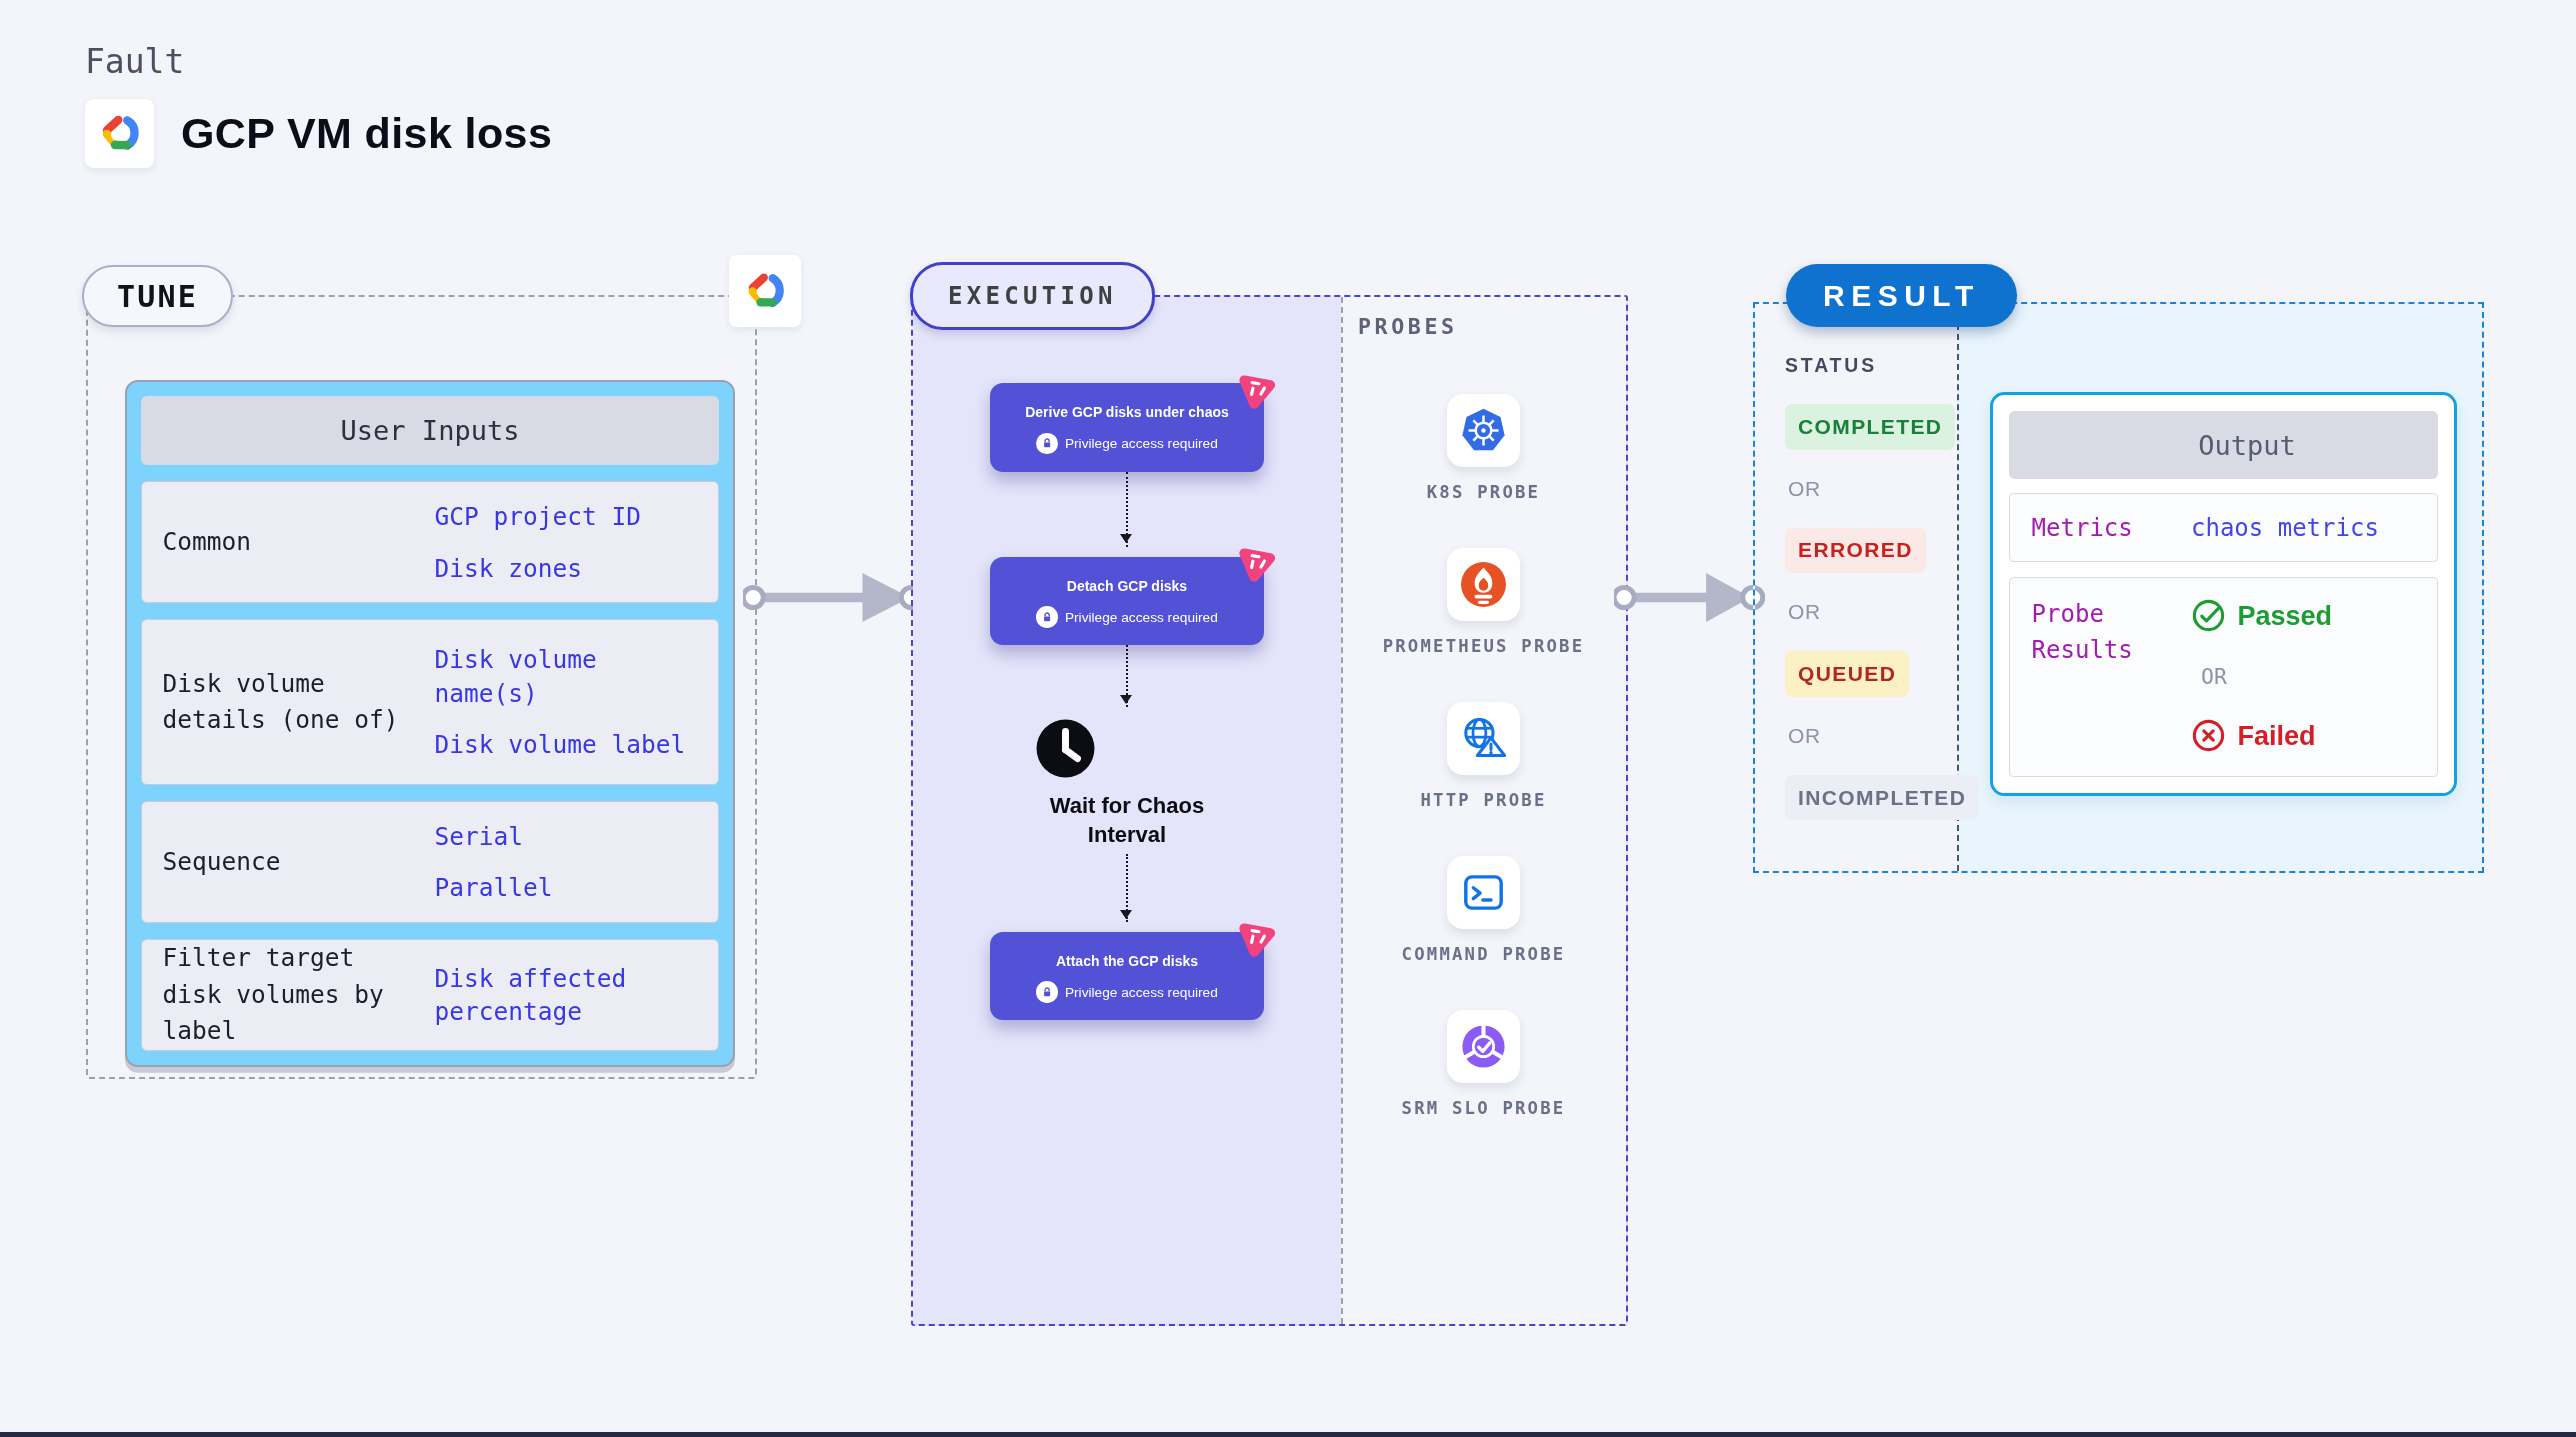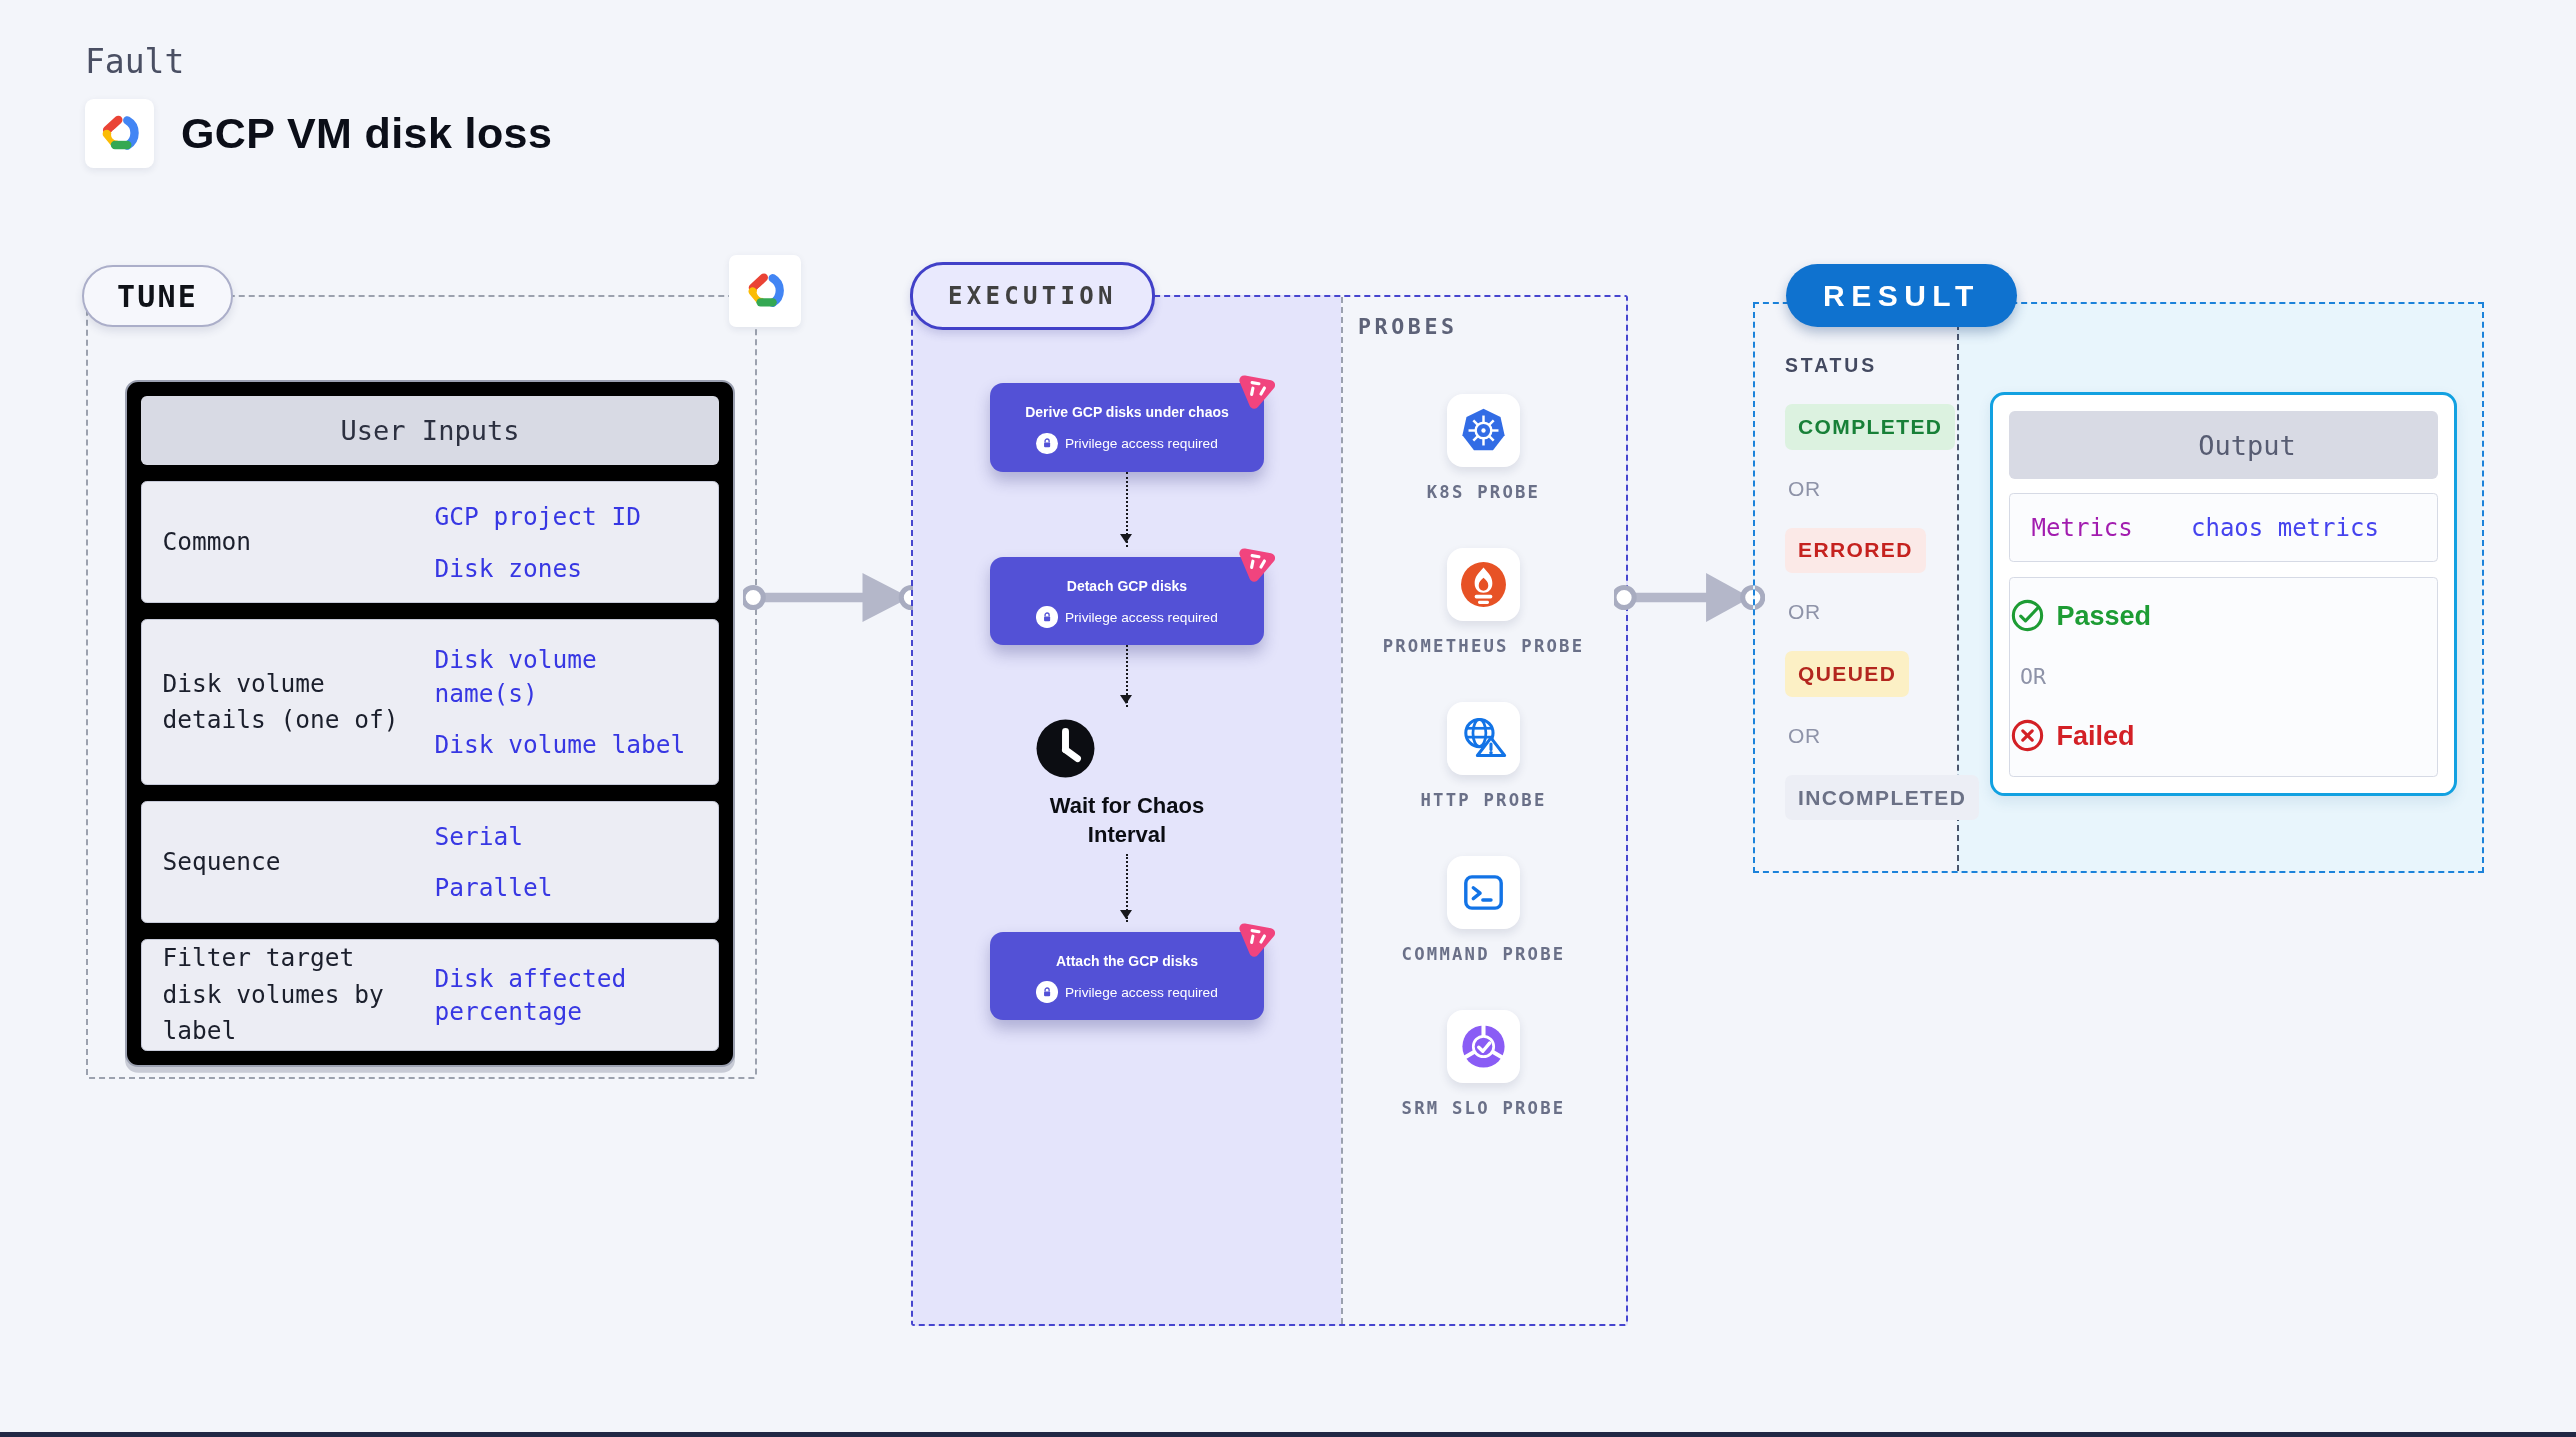--- a/index.html
+++ b/index.html
@@ -30,21 +30,21 @@
   .result-pill{left:1786px;top:264px;height:63px;padding:0 37px;background:#0f72cf;
              box-shadow:0 5.8px 11.5px rgba(20,60,120,.3);color:#fff;font-weight:bold;
              font-size:30px;letter-spacing:6.5px;}
 
   
   .tune-box{position:absolute;left:86px;top:295px;width:667px;height:780px;
             border:2.2px dashed #9ba1ae;border-radius:2.9px;}
   .corner-chip{position:absolute;left:729px;top:255px;width:72px;height:72px;background:#fff;
                border-radius:7.2px;z-index:5;display:flex;align-items:center;justify-content:center;
                box-shadow:0 2.9px 7.2px rgba(30,40,80,.08);}
-  .ui-card{position:absolute;left:125px;top:380px;width:610px;background:#000000;
+  .ui-card{position:absolute;left:125px;top:380px;width:610px;background:#7dd3fc;
            border:2.2px solid #9ba0b0;border-radius:13px;padding:14.4px;box-sizing:border-box;
            box-shadow:0 5.8px 0 rgba(120,126,145,.35);}
   .ui-head{height:69px;background:#d8dae4;border-radius:5.8px;display:flex;align-items:center;
            justify-content:center;font-family:"DejaVu Sans Mono",monospace;font-size:27px;
            color:#2c3040;margin-bottom:16px;}
   .ui-row{background:#ecedf4;border:1.4px solid #c7cad9;border-radius:5.8px;display:flex;
           margin-bottom:16px;box-sizing:border-box;}
   .ui-row:last-child{margin-bottom:0;}
   .ui-row-label{width:282px;padding-left:20px;box-sizing:border-box;align-self:center;
                 font-family:"DejaVu Sans Mono",monospace;font-size:24.5px;line-height:1.5;color:#1b1f2c;}
@@ -397,20 +397,21 @@
 
     <div class="output-card">
       <div class="out-head">Output</div>
 
       <div class="out-row metrics-row">
         <div class="out-label">Metrics</div>
         <div class="metrics-val">chaos metrics</div>
       </div>
 
       <div class="out-row results-row">
+        <div class="out-label">Probe Results</div>
         <div class="res-col">
           <div class="res-line">
             <span>
               <svg width="35" height="35" viewBox="0 0 52 52">
                 <circle cx="26" cy="26" r="21" stroke="#1d9c34" stroke-width="4.6" fill="none"></circle>
                 <path d="M16 27 l7 7 L41 15" stroke="#1d9c34" stroke-width="4.6" fill="none" stroke-linecap="round" stroke-linejoin="round"></path>
               </svg>
             </span>
             <span class="passed-text">Passed</span>
           </div>

